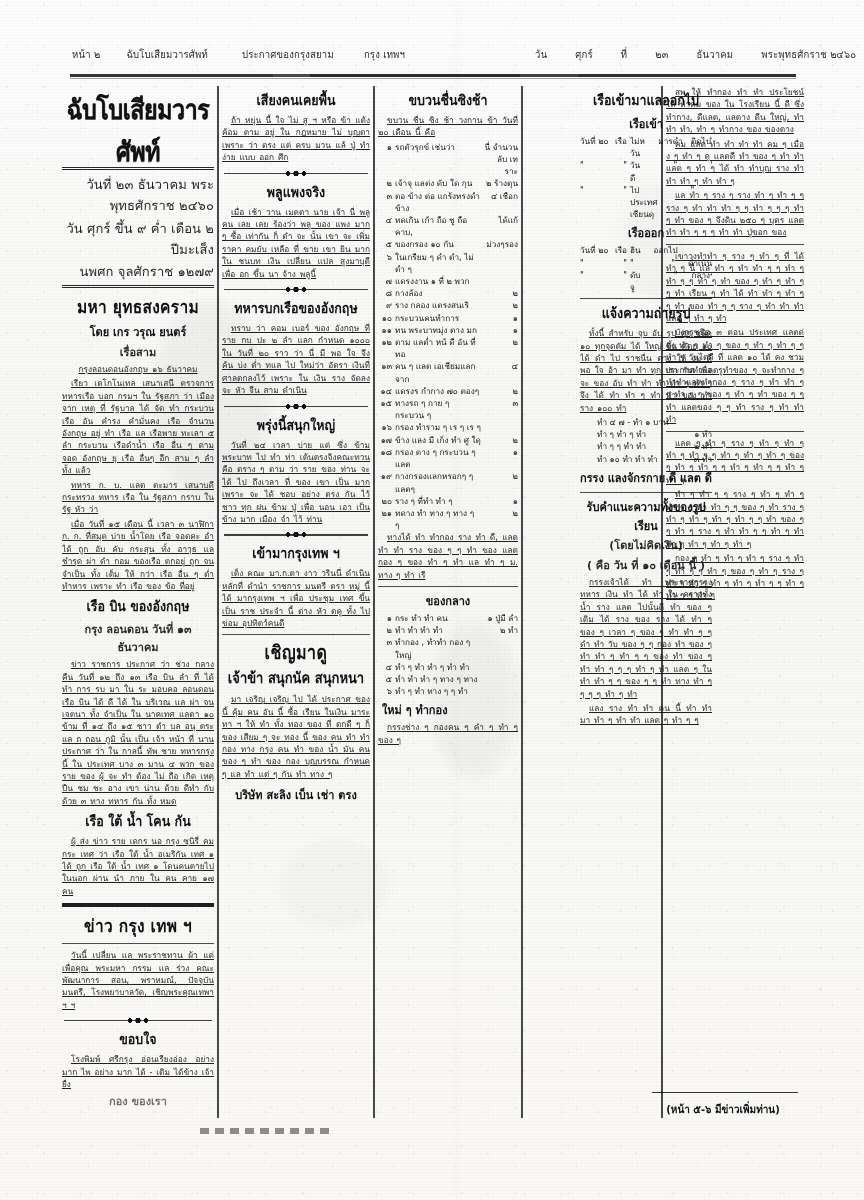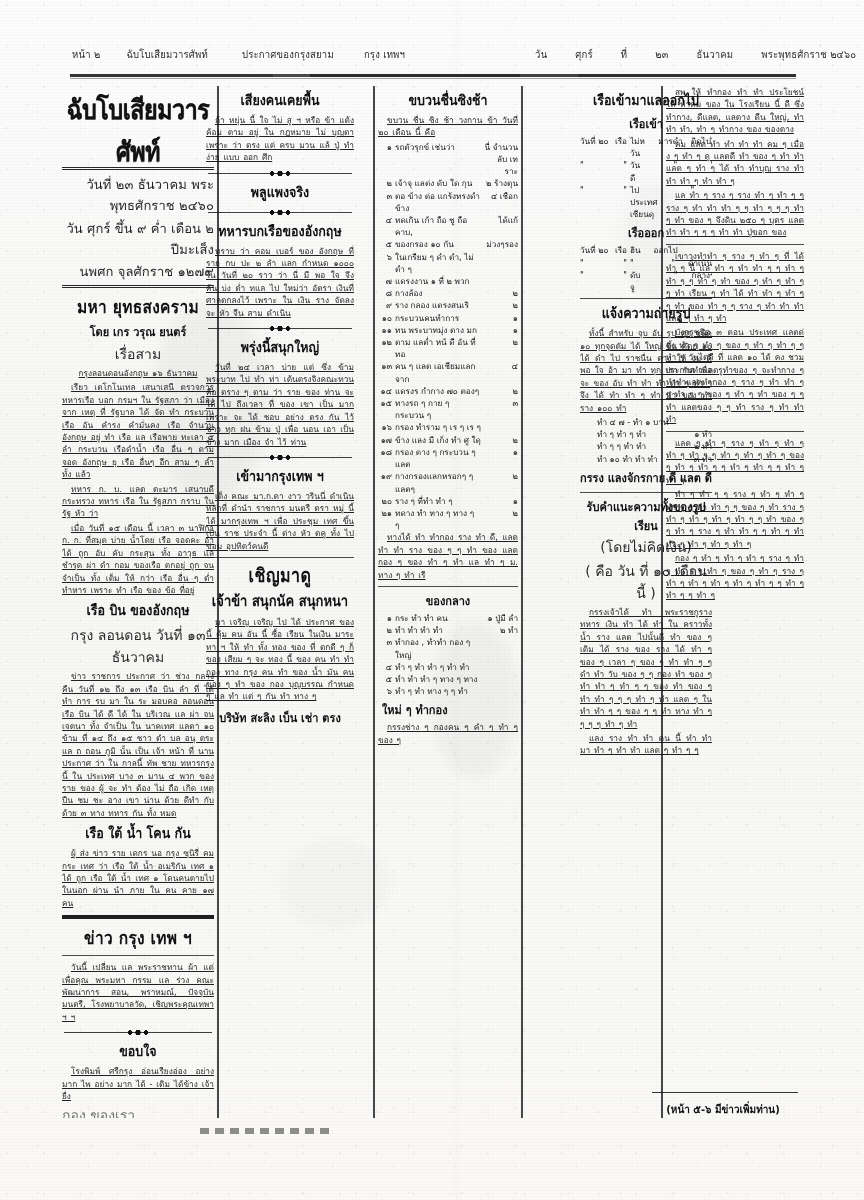--- a/index.html
+++ b/index.html
@@ -49,21 +49,21 @@
     position:absolute;left:70px;top:74px;width:726px;height:3px;
     background:linear-gradient(90deg,#1a1a1a 0 28%,#333 28% 33%,#111 33% 62%,#2a2a2a 62% 70%,#151515 70% 100%);
     opacity:.88;
   }
   .mh-rule2{position:absolute;left:70px;top:78px;width:726px;height:1px;background:rgba(0,0,0,.35);}
 
   
   .colwrap{position:absolute;left:62px;top:86px;width:742px;height:1032px;}
   .col{position:absolute;top:0;height:1032px;overflow:hidden;}
   .c1{left:0;width:152px;}
-  .c2{left:144px;width:148px;}
+  .c2{left:160px;width:148px;}
   .c3{left:316px;width:140px;}
   .c4{left:488px;width:132px;margin-left:30px;}
   .c5{left:604px;width:138px;}
   .vrule{position:absolute;top:0;width:1.5px;height:1032px;background:#151515;opacity:.78;}
   .v1{left:155px;} .v2{left:311px;} .v3{left:459px;} .v4{left:599px;}
 
   
   .title-main{
     font-size:23px;font-weight:bold;text-align:center;letter-spacing:-.3px;
     transform:scaleY(1.18);transform-origin:center top;margin:2px 0 7px;
@@ -79,21 +79,21 @@
                radial-gradient(circle at 50% 50%, #111 0 2.6px, transparent 2.8px),
                radial-gradient(circle at 80% 50%, #111 0 2.2px, transparent 2.4px);}
   .rule-thick{height:4px;background:#0d0d0d;margin:6px 0 5px;opacity:.92;}
 
   .hl1{font-size:15.5px;font-weight:bold;text-align:center;margin:6px 0 4px;
        transform:scaleY(1.14);transform-origin:center;letter-spacing:.3px;}
   .hl2{font-size:12.5px;font-weight:bold;text-align:center;margin:5px 0 3px;
        transform:scaleY(1.12);transform-origin:center;}
   .hl3{font-size:11px;font-weight:bold;text-align:center;margin:4px 0 2px;
        transform:scaleY(1.1);transform-origin:center;}
-  .sub{font-size:14px;text-align:center;margin:2px 0;opacity:.9;}
+  .sub{font-size:11px;text-align:center;margin:2px 0;opacity:.9;font-weight:bold;}
   .dateline{font-size:13px;text-align:right;margin:1.5px 0;letter-spacing:.1px;opacity:.92;}
 
   .body{font-size:8.3px;line-height:12.4px;text-align:justify;
         letter-spacing:0px;word-spacing:1.2px;opacity:.93;}
   .body p{margin:0 0 2px;text-indent:9px;text-decoration:underline;}
   .lead{text-indent:0;}
 
   
   .lst{font-size:8.2px;line-height:12.2px;}
   .lst .row{display:flex;justify-content:space-between;gap:3px;}
@@ -189,31 +189,34 @@
       <div class="rule-thin"></div>
       <div class="body">
         <p>วันนี้ เปลี่ยน แล พระราชทาน ผ้า แต่ เพื่อคุณ พระมหา กรรม     แล ร่วง คณะ พัฒนาการ สอน, พราหมณ์, ปัจจุบัน มนตรี, โรงพยาบาลวัด, เชิญพระคุณเทพา ฯ ฯ</p>
       </div>
 
       <div class="rule-orn"></div>
       <div class="hl2">ขอบใจ</div>
       <div class="body">
         <p>โรงพิมพ์ ศรีกรุง อ่อนเรียงอ่อง อย่างมาก ไพ อย่าง มาก ได้ - เติม     ได้ข้าง เจ้ายื่ง</p>
       </div>
-      <div class="sub" style="text-align:left;opacity:.6;">กอง ของเรา</div>
+      <div class="sub" style="text-align:center;opacity:.6;">กอง ของเรา</div>
     </div>
 
     <div class="col c2">
       <div class="hl2">เสียงคนเคยพื้น</div>
       <div class="body">
         <p>ถ้า หยุ่น นี้ ใจ ไม่ สู ฯ หรือ ข้า แต้ง    ค้อม   ตาม อยู่ ใน กฎหมาย ไม่ บุญตา   เพราะ ว่า ตรง แต่ ครบ มวน แล้ ปู่ ทำ ง่าย แบบ ออก ศึก</p>
       </div>
       <div class="rule-orn"></div>
 
       <div class="hl2">พลูแพงจริง</div>
+      <div class="body">
+        <p>เมื่อ เช้า วาน เมตตา นาย    เจ้า นี่ พลูคน เลย เลย ร้องว่า พลู ของ แพง มาก ๆ ซื้อ เท่ากัน ก็ ตำ จะ นั้น เขา จะ เพิ่ม ราคา คมยับ เหลือ ที่ ขาย เขา ยิน มากใน ชนบท     เงิน เปลี่ยน แปล สูงมาบุตี เพื่อ อก ขึ้น นา จ้าง พลูนี้</p>
+      </div>
       <div class="rule-orn"></div>
 
       <div class="hl2">ทหารบกเรือของอังกฤษ</div>
       <div class="body">
         <p>ทราบ ว่า คอม เบอร์ ของ อังกฤษ ที่ ราย    กบ ปะ ๒ ลำ แลก      กำหนด ๑๐๐๐ ใน วันที่ ๒๐    ราว ว่า นี่ มี พอ ใจ จึง ค้น บ่ง ต่ำ ทแล ไป ใหม่ว่า อัตรา เงินที่ ศาลตกลงไว้   เพราะ ใน เงิน ราง จัดลง จะ หัว จีน สาม ดำเนิน</p>
       </div>
       <div class="rule-orn"></div>
 
       <div class="hl2">พรุ่งนี้สนุกใหญ่</div>
       <div class="body">

